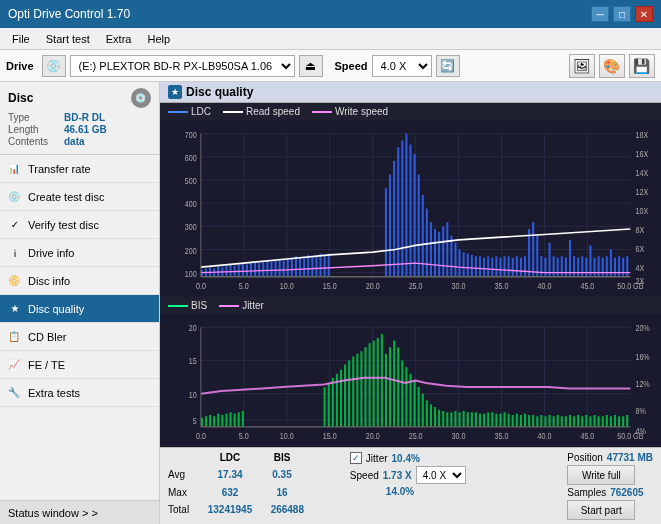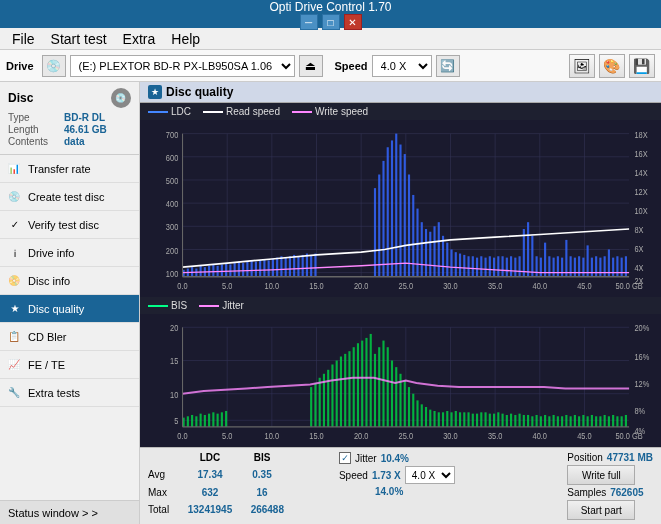--- a/index.html
+++ b/index.html
@@ -15,21 +15,20 @@
 
     
     .titlebar {
       background: #1a6496;
       color: white;
       height: 28px;
       display: flex;
       align-items: center;
       padding: 0 8px;
       justify-content: space-between;
-      flex-direction: column;
     }
     .titlebar-title {
       font-size: 12px;
       font-weight: normal;
     }
     .titlebar-controls {
       display: flex;
       gap: 4px;
     }
     .titlebar-btn {
@@ -51,21 +50,21 @@
       background: #f0f0f0;
       height: 22px;
       display: flex;
       align-items: center;
       padding: 0 4px;
       border-bottom: 1px solid #ccc;
     }
     .menubar-item {
       padding: 2px 8px;
       cursor: pointer;
-      font-size: 14px;
+      font-size: 11px;
       text-align: center;
     }
 
     
     .drivebar {
       background: #f8f8f8;
       height: 32px;
       display: flex;
       align-items: center;
       padding: 0 6px;
@@ -123,21 +122,21 @@
     }
 
     
     .main-layout {
       display: flex;
       height: calc(524px - 28px - 22px - 32px);
     }
 
     
     .sidebar {
-      width: 140px;
+      width: 160px;
       background: #f0f0f0;
       border-right: 1px solid #ccc;
       display: flex;
       flex-direction: column;
       flex-shrink: 0;
     }
 
     
     .disc-panel {
       padding: 6px 8px;

